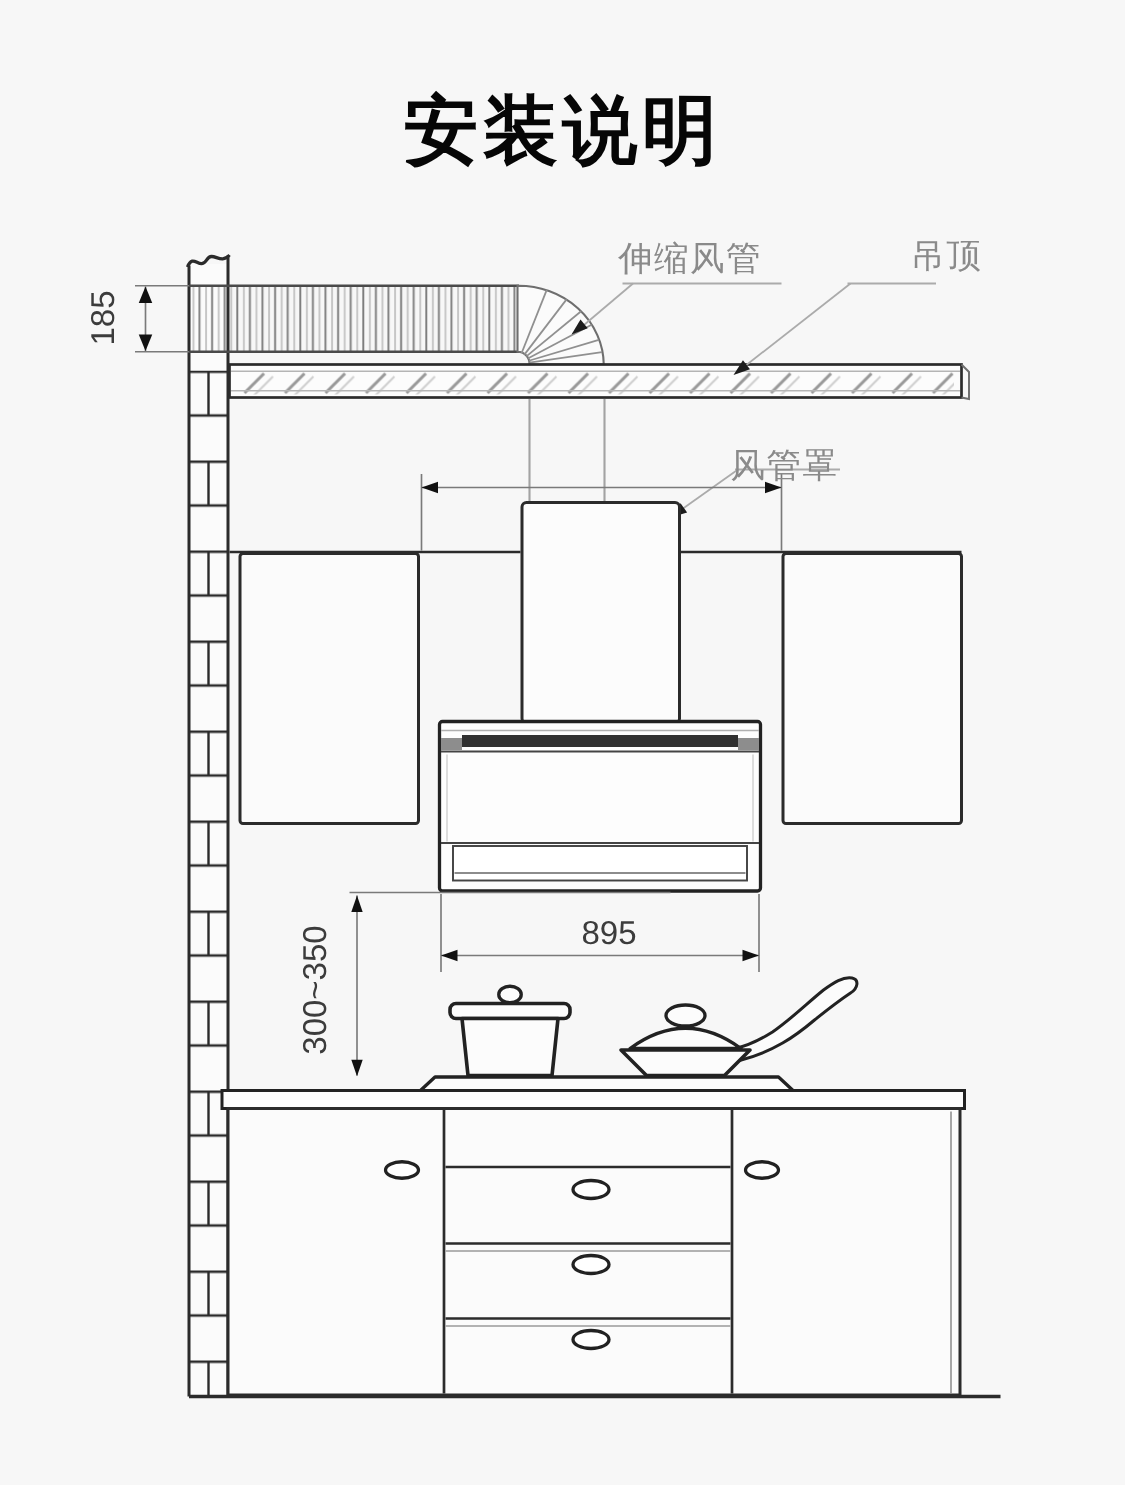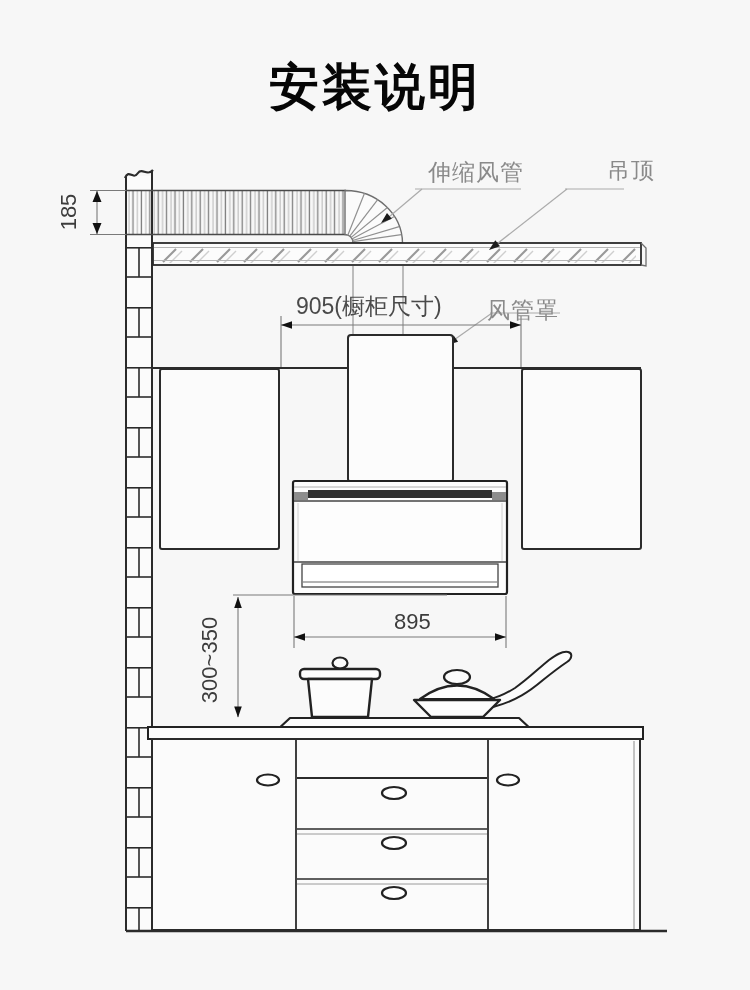--- a/index.html
+++ b/index.html
@@ -4,24 +4,24 @@
 <style>
   html,body{margin:0;padding:0;background:#e9e9e9;}
   .canvas{position:relative;width:750px;height:990px;background:#f7f7f7;overflow:hidden;
           font-family:"Liberation Sans",sans-serif;}
   svg{position:absolute;left:0;top:0;}
   .title{position:absolute;top:54px;left:0;width:100%;text-align:center;
          font-size:50px;font-weight:900;color:#060606;letter-spacing:3px;}
   .lbl{position:absolute;font-size:23px;color:#8a8a8a;white-space:nowrap;letter-spacing:1px;}
   .dim{position:absolute;font-size:22px;color:#3c3c3c;white-space:nowrap;}
   .dim-905{left:296px;top:291px;font-size:23px;color:#4a4a4a;}
-  .lbl-duct{left:412px;top:157px;margin-left:16px;}
+  .lbl-duct{left:412px;top:157px;}
   .lbl-ceiling{left:563px;top:155px;margin-left:44px;}
   .lbl-cover{left:487px;top:283px;margin-top:12px;}
-  .dim-895{left:394px;top:609px;width:52px;}
+  .dim-895{left:380px;top:609px;width:52px;text-align:center;}
   .dim-185{left:39px;top:199px;width:60px;height:26px;text-align:center;transform:rotate(-90deg);}
   .dim-300{left:153px;top:648px;width:112px;height:24px;text-align:center;transform:rotate(-90deg);}
 </style>
 </head>
 <body>
 
 <div class="canvas">
 
   <svg width="750" height="990" viewBox="0 0 750 990">
     <defs>
@@ -175,16 +175,15 @@
     <line x1="126" y1="931" x2="667" y2="931" stroke="#2b2b2b" stroke-width="2.4"></line>
   </svg>
 
   <div class="title">安装说明</div>
 
   <div class="lbl lbl-duct">伸缩风管</div>
   <div class="lbl lbl-ceiling">吊顶</div>
   <div class="lbl lbl-cover">风管罩</div>
 
   <div class="dim dim-185">185</div>
-  <div class="dim dim-905">905(橱柜尺寸)</div>
   <div class="dim dim-895">895</div>
   <div class="dim dim-300">300~350</div>
 </div>
 
 </body></html>

